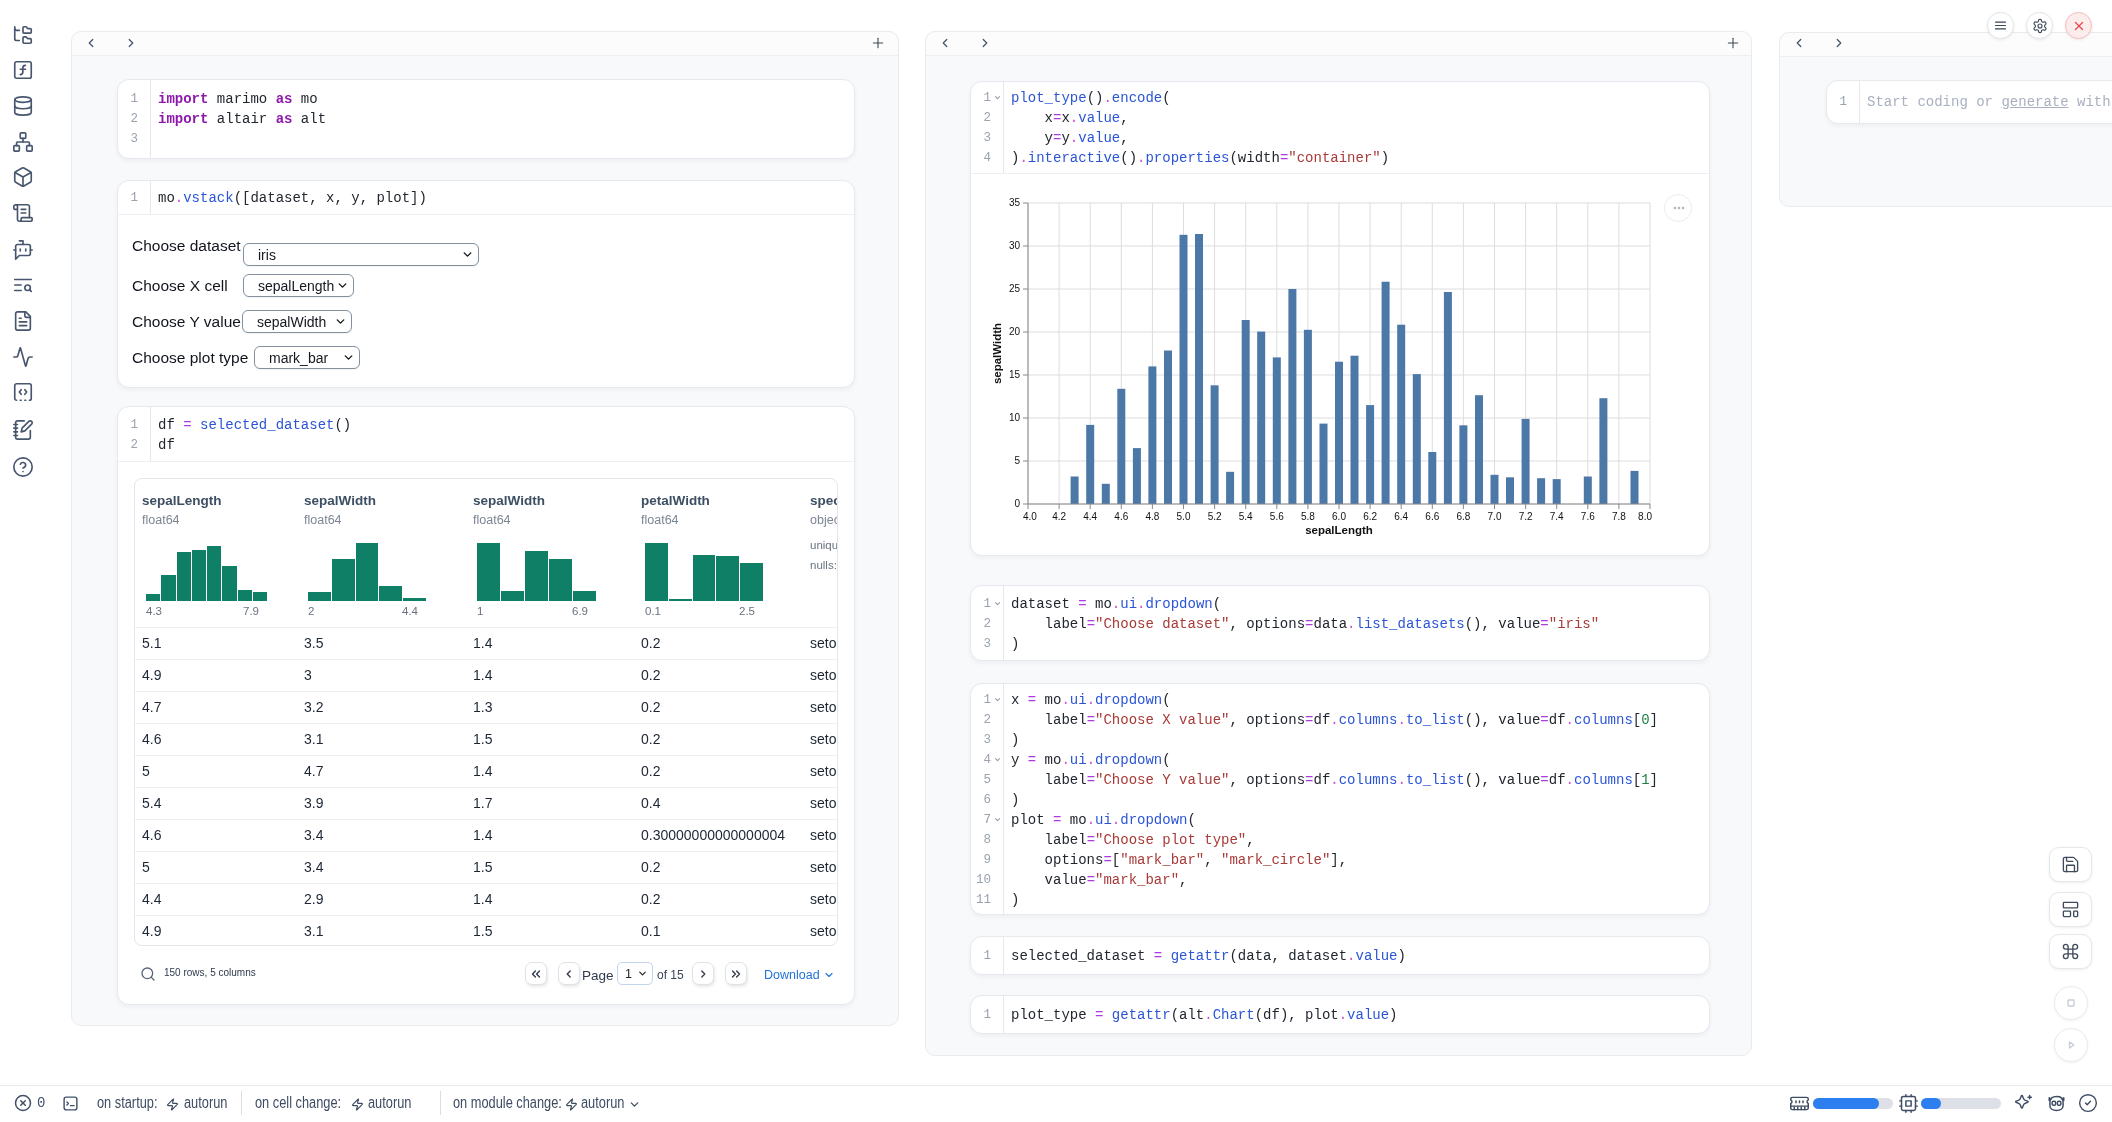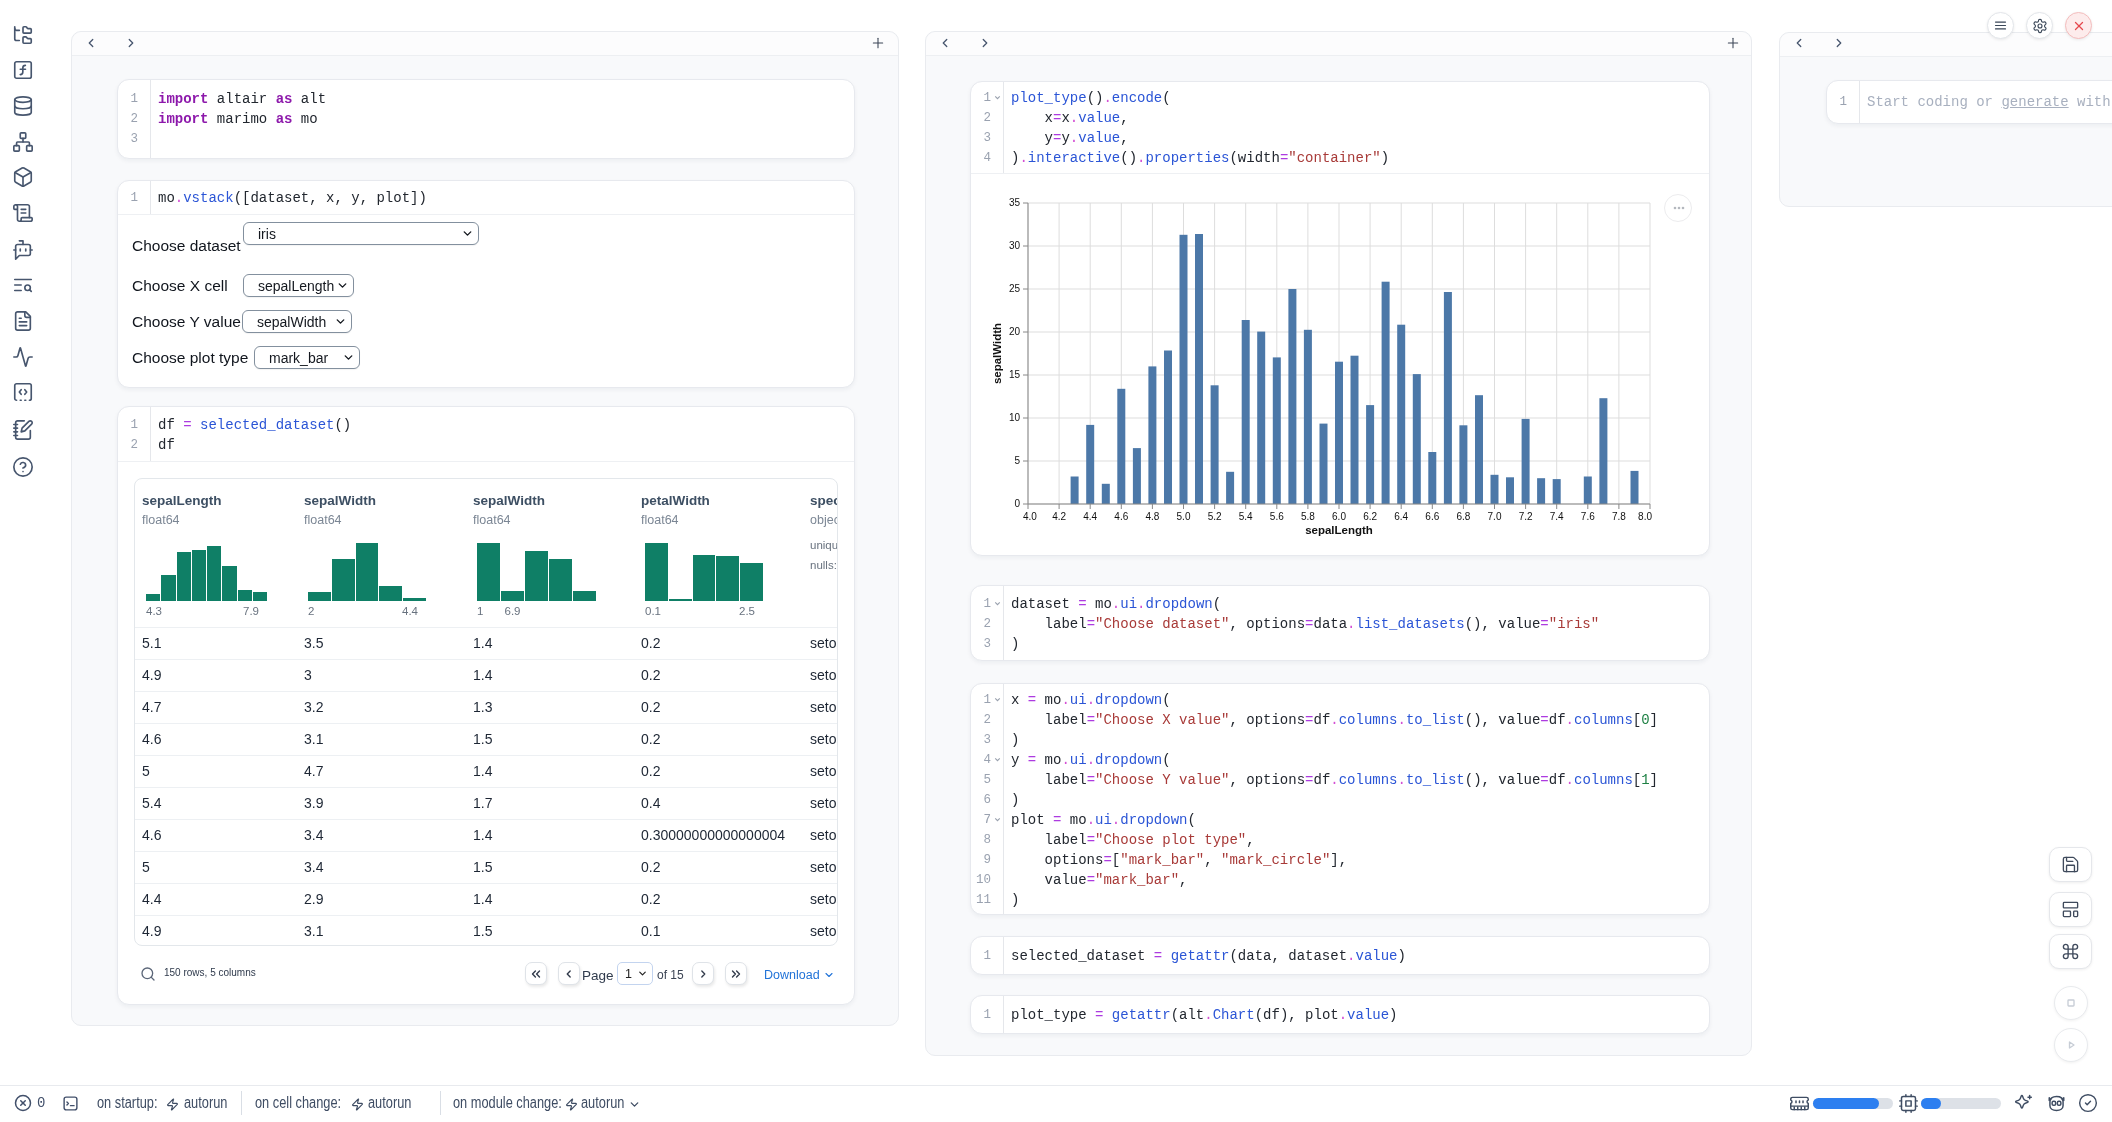--- a/index.html
+++ b/index.html
@@ -166,33 +166,33 @@
 <div class="icon" style="left:1832px;top:36px"><svg class="" width="14" height="14" viewBox="0 0 24 24" fill="none" stroke="currentColor" stroke-width="2.2" stroke-linecap="round" stroke-linejoin="round">
       <path d="m9 18 6-6-6-6"></path>
     </svg></div>
 <div class="cell" style="left:117px;top:79px;width:738px">
     <div class="codeblk">
       <div class="gut" style="padding-top:9px;padding-bottom:9px">
         <div>1</div>
         <div>2</div>
         <div>3</div>
       </div>
-      <div class="src" style="padding-top:9px;padding-bottom:9px"><div><span class="k">import</span> altair <span class="k">as</span> alt</div><div><span class="k">import</span> marimo <span class="k">as</span> mo</div></div>
+      <div class="src" style="padding-top:9px;padding-bottom:9px"><div><span class="k">import</span> marimo <span class="k">as</span> mo</div><div><span class="k">import</span> altair <span class="k">as</span> alt</div></div>
     </div>
   </div>
 <div class="cell" style="left:117px;top:180px;width:738px">
     <div class="codeblk">
       <div class="gut" style="padding-top:7px;padding-bottom:6px">
         <div>1</div>
       </div>
       <div class="src" style="padding-top:7px;padding-bottom:6px"><div>mo<span class="d">.</span><span class="f">vstack</span>([dataset, x, y, plot])</div></div>
     </div>
     <div style="position:relative;height:173px;border-top:1px solid #eef0f3">
       <div class="lbl" style="left:14px;top:22px">Choose dataset</div>
-      <div class="selbox" style="left:125px;top:7px;width:236px">
+      <div class="selbox" style="left:125px;top:28px;width:236px">
         <span>iris</span>
         <svg class="" width="13" height="13" viewBox="0 0 24 24" fill="none" stroke="currentColor" stroke-width="2.6" stroke-linecap="round" stroke-linejoin="round">
           <path d="m6 9 6 6 6-6"></path>
         </svg>
       </div>
       <div class="lbl" style="left:14px;top:62px">Choose X cell</div>
       <div class="selbox" style="left:125px;top:59px;width:111px">
         <span>sepalLength</span>
         <svg class="" width="13" height="13" viewBox="0 0 24 24" fill="none" stroke="currentColor" stroke-width="2.6" stroke-linecap="round" stroke-linejoin="round">
           <path d="m6 9 6 6 6-6"></path>
@@ -256,21 +256,21 @@
         <div class="tmm abs" style="left:173px;top:126px">2</div>
         <div class="tmm abs" style="left:173px;top:126px;width:110px;text-align:right">4.4</div>
         <div class="hist" style="left:342px;top:64px;width:119px;height:58px">
           <div style="height:58.0px"></div>
           <div style="height:10.4px"></div>
           <div style="height:50.5px"></div>
           <div style="height:42.3px"></div>
           <div style="height:10.4px"></div>
         </div>
         <div class="tmm abs" style="left:342px;top:126px">1</div>
-        <div class="tmm abs" style="left:322px;top:126px;width:111px;text-align:center">6.9</div>
+        <div class="tmm abs" style="left:342px;top:126px;width:111px;text-align:right">6.9</div>
         <div class="hist" style="left:510px;top:64px;width:118px;height:58px">
           <div style="height:58.0px"></div>
           <div style="height:1.7px"></div>
           <div style="height:45.8px"></div>
           <div style="height:45.2px"></div>
           <div style="height:38.3px"></div>
         </div>
         <div class="tmm abs" style="left:510px;top:126px">0.1</div>
         <div class="tmm abs" style="left:510px;top:126px;width:110px;text-align:right">2.5</div>
         <div class="tmm abs" style="left:675px;top:60px">unique: 3</div>

